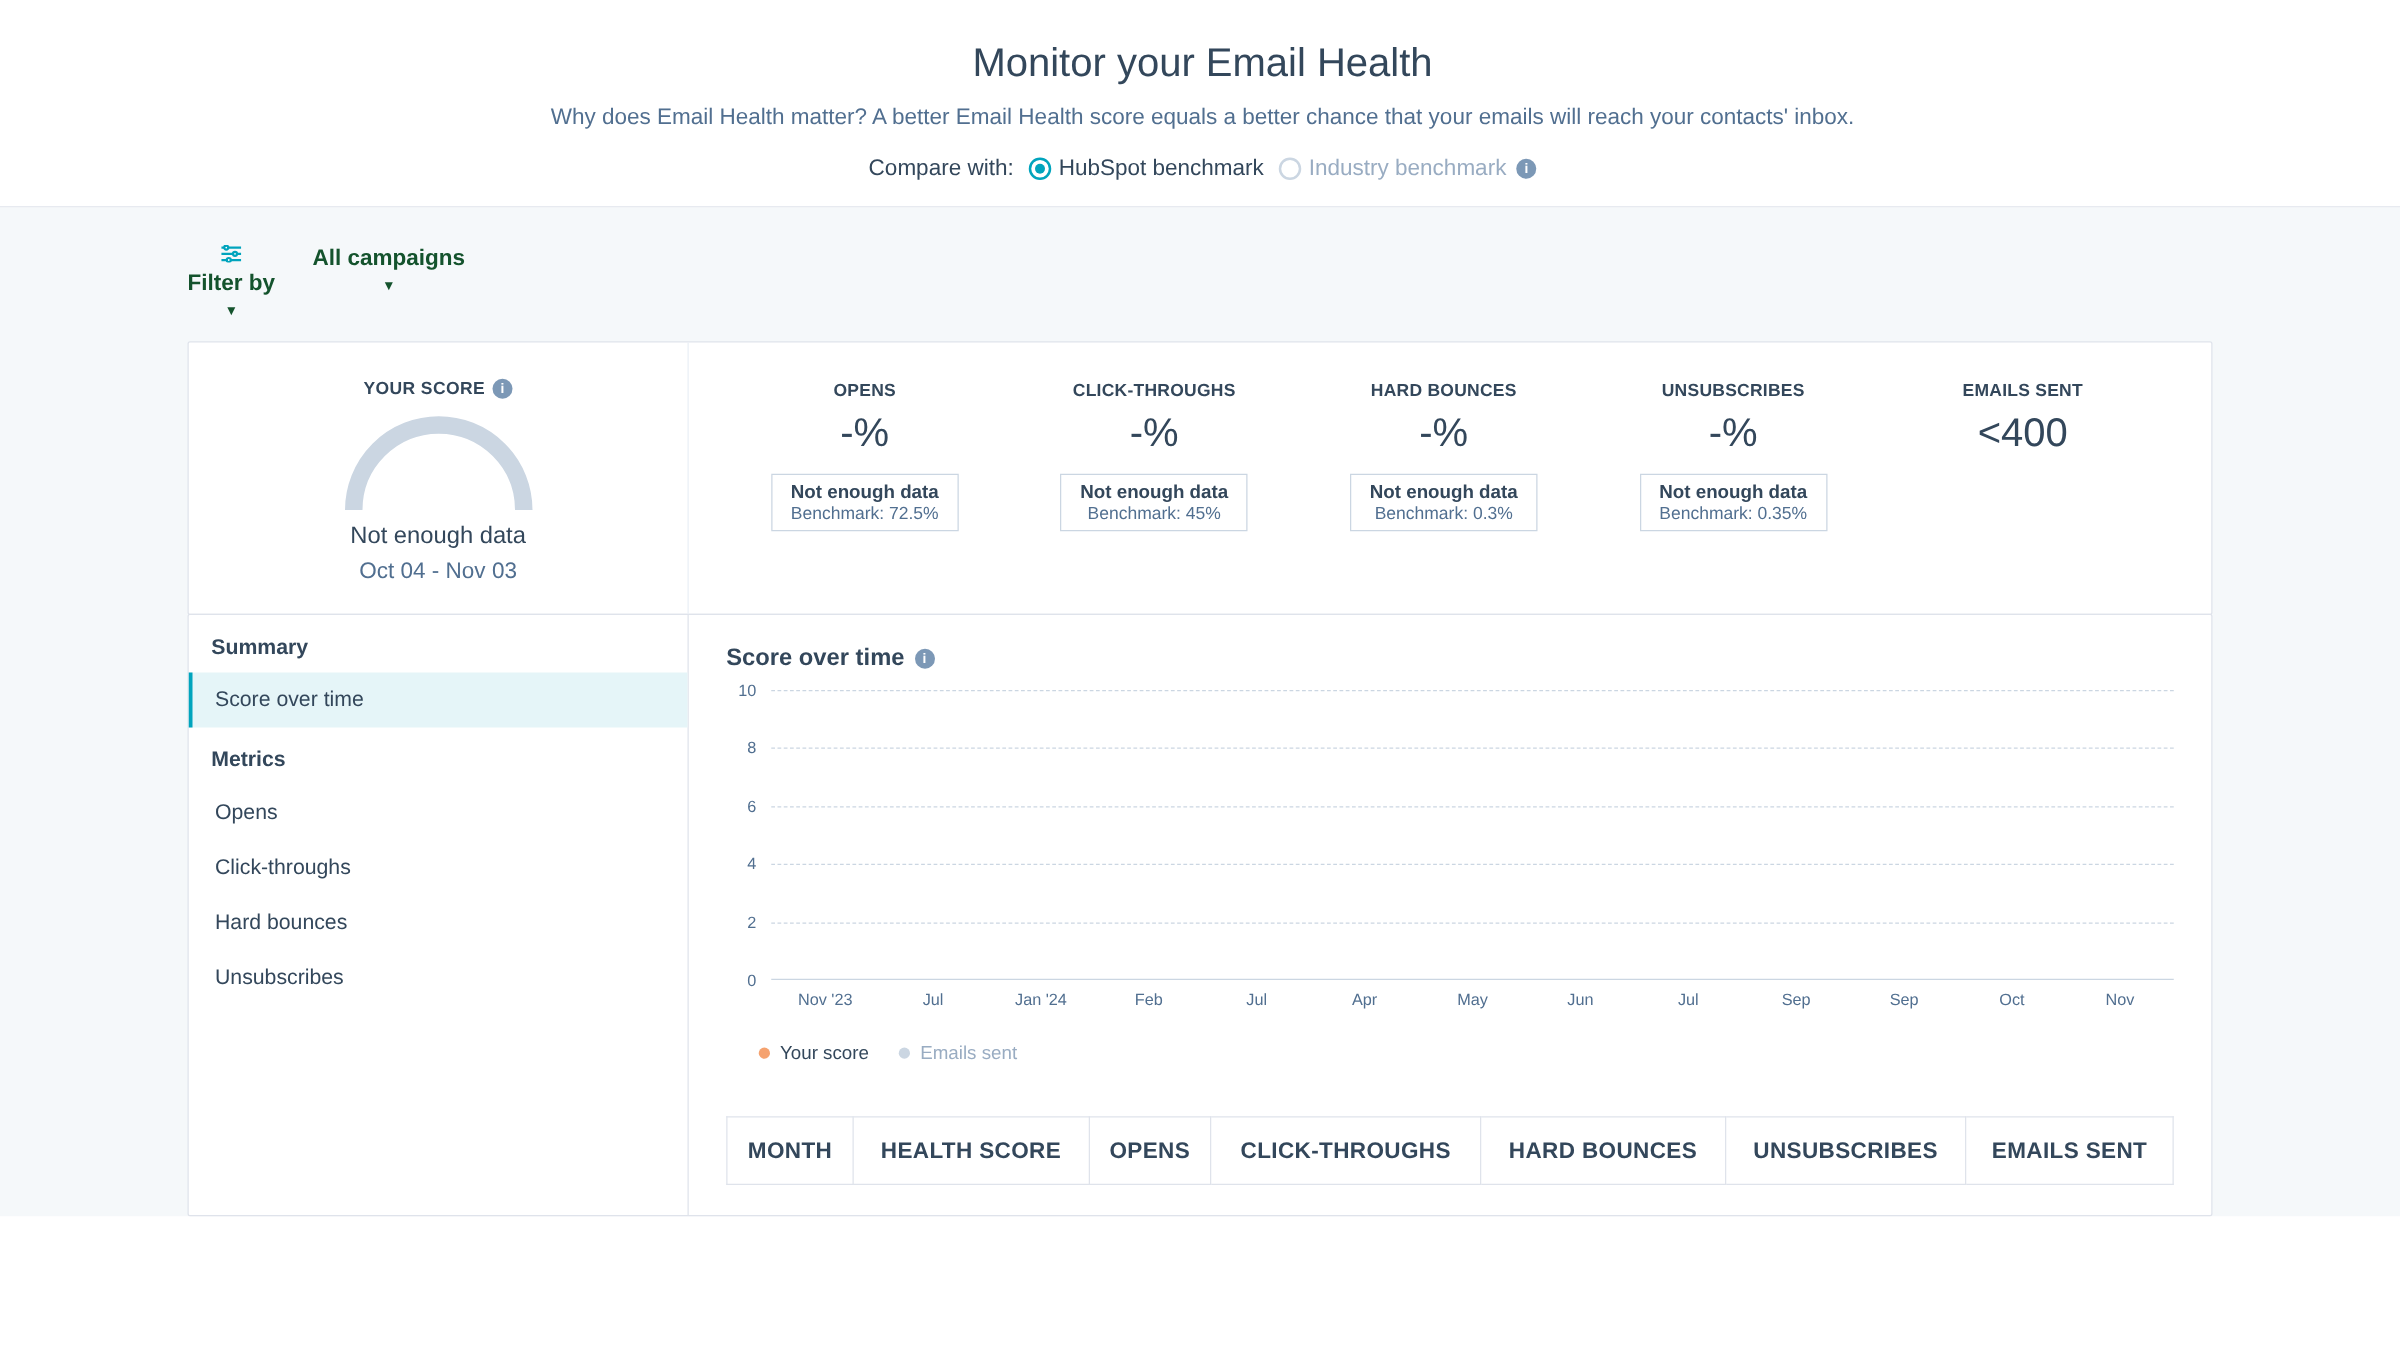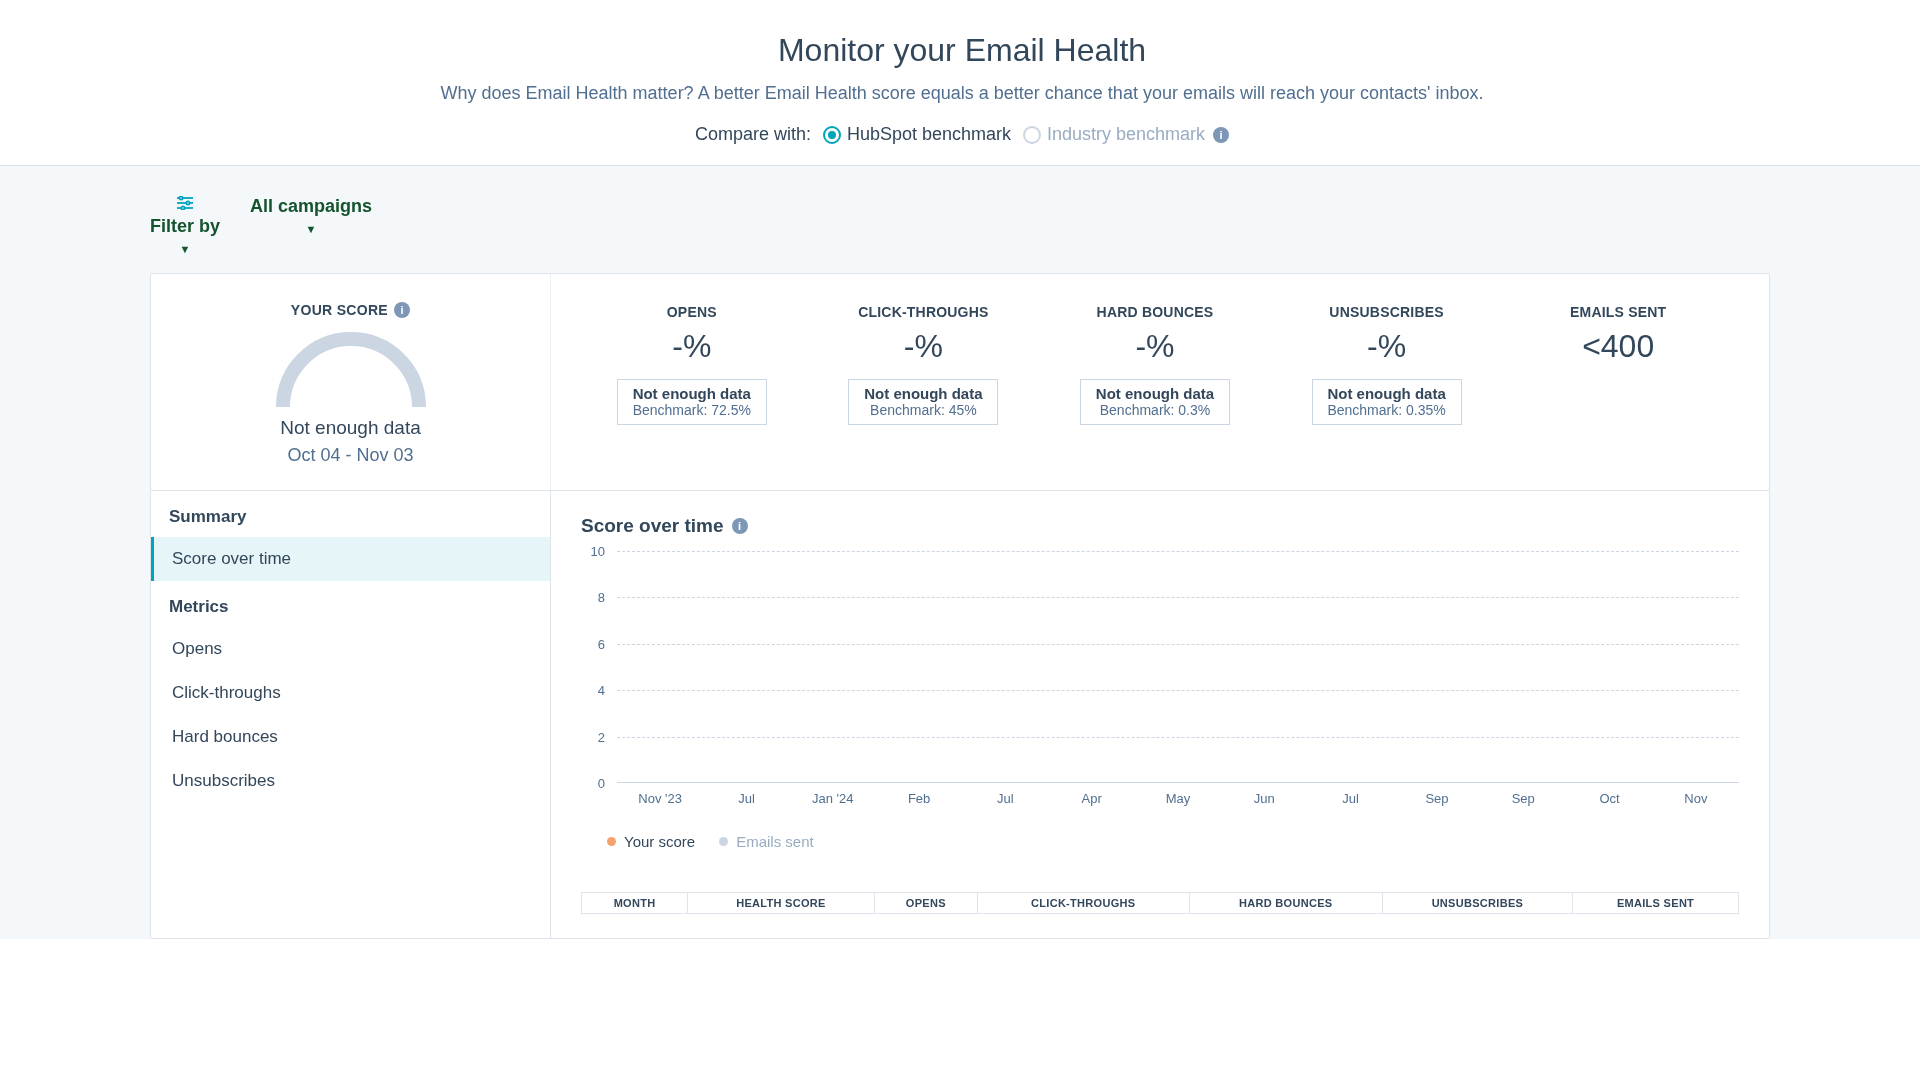--- a/index.html
+++ b/index.html
@@ -62,21 +62,21 @@
   .legend { display: flex; gap: 24px; margin-top: 12px; padding-left: 26px; font-size: 15px; }
   .legend-item { display: inline-flex; align-items: center; gap: 8px; }
   .legend-dot { width: 9px; height: 9px; border-radius: 50%; }
   .legend-item.a .legend-dot { background: #f5a26f; }
   .legend-item.a { color: #33475b; }
   .legend-item.b .legend-dot { background: #cbd6e2; }
   .legend-item.b { color: #99acc2; }
   
   .table-wrap { margin-top: 42px; }
   table.data { width: 100%; border-collapse: collapse; font-size: 14px; }
-  table.data th { border: 1px solid #dfe3eb; padding: 4px 10px; font-size: 11px; font-weight: 700; color: #33475b; text-align: center; letter-spacing: 0.3px; background: #fff; }
+  table.data th { border: 1px solid #dfe3eb; padding: 16px 10px; font-size: 18px; font-weight: 700; color: #33475b; text-align: center; letter-spacing: 0.3px; background: #fff; }
   
   .filter-icon svg { display:block; }
 </style>
 </head>
 <body>
 
 <div class="top-section">
   <h1 class="page-title">Monitor your Email Health</h1>
   <p class="page-subtitle">Why does Email Health matter? A better Email Health score equals a better chance that your emails will reach your contacts' inbox.</p>
   <div class="compare-row">

